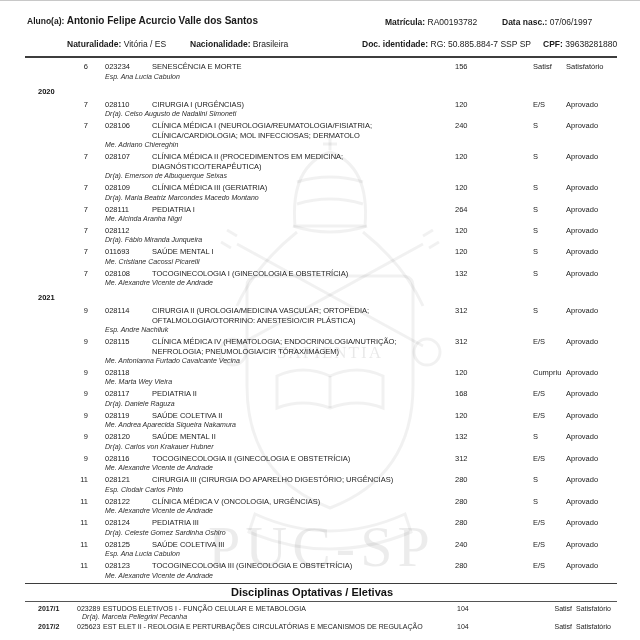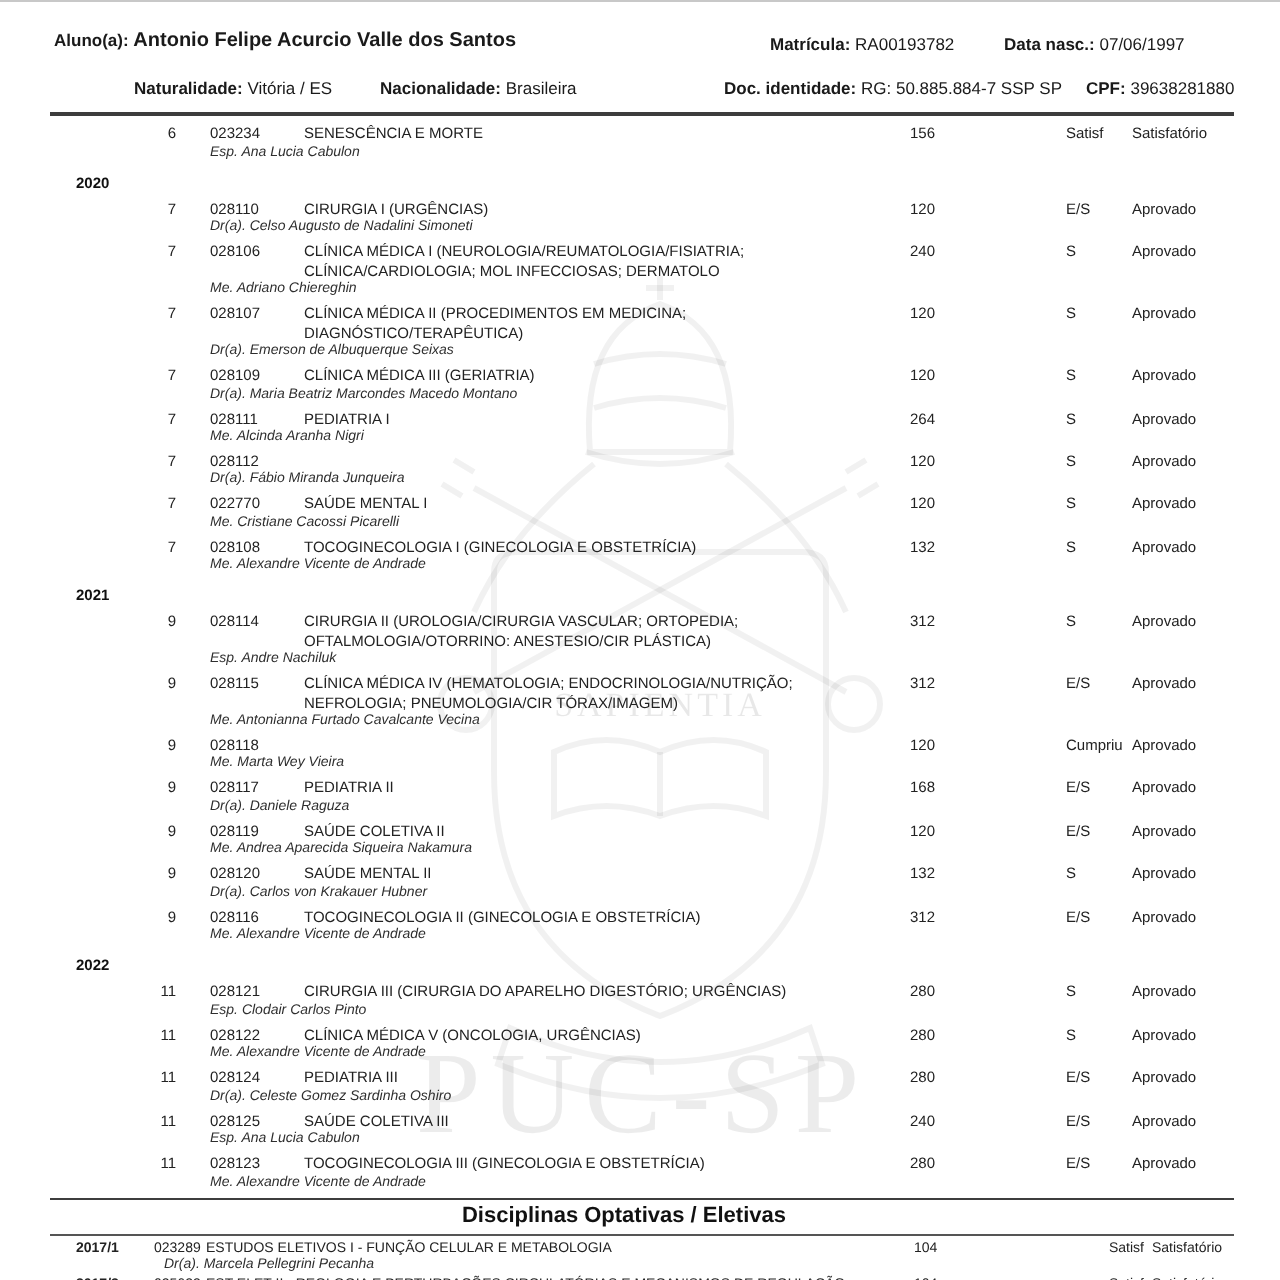--- a/index.html
+++ b/index.html
@@ -171,41 +171,41 @@
         <div class="crow">
           <span class="sem">7</span>
           <span class="code">028112</span>
           <span class="hrs">120</span>
           <span class="grd">S</span>
           <span class="sts">Aprovado</span>
           <span class="tch">Dr(a). Fábio Miranda Junqueira</span>
         </div>
         <div class="crow">
           <span class="sem">7</span>
-          <span class="code">022770</span>
+          <span class="code">011693</span>
           <span class="cname">SAÚDE MENTAL I</span>
           <span class="hrs">120</span>
           <span class="grd">S</span>
           <span class="sts">Aprovado</span>
           <span class="tch">Me. Cristiane Cacossi Picarelli</span>
         </div>
         <div class="crow">
           <span class="sem">7</span>
           <span class="code">028108</span>
           <span class="cname">TOCOGINECOLOGIA I (GINECOLOGIA E OBSTETRÍCIA)</span>
           <span class="hrs">132</span>
           <span class="grd">S</span>
           <span class="sts">Aprovado</span>
           <span class="tch">Me. Alexandre Vicente de Andrade</span>
         </div>
         <div class="yr">2021</div>
         <div class="crow">
           <span class="sem">9</span>
           <span class="code">028114</span>
-          <span class="cname">CIRURGIA II (UROLOGIA/CIRURGIA VASCULAR; ORTOPEDIA; OFTALMOLOGIA/OTORRINO: ANESTESIO/CIR PLÁSTICA)</span>
+          <span class="cname">CIRURGIA II (UROLOGIA/MEDICINA VASCULAR; ORTOPEDIA; OFTALMOLOGIA/OTORRINO: ANESTESIO/CIR PLÁSTICA)</span>
           <span class="hrs">312</span>
           <span class="grd">S</span>
           <span class="sts">Aprovado</span>
           <span class="tch">Esp. Andre Nachiluk</span>
         </div>
         <div class="crow">
           <span class="sem">9</span>
           <span class="code">028115</span>
           <span class="cname">CLÍNICA MÉDICA IV (HEMATOLOGIA; ENDOCRINOLOGIA/NUTRIÇÃO; NEFROLOGIA; PNEUMOLOGIA/CIR TÓRAX/IMAGEM)</span>
           <span class="hrs">312</span>
@@ -250,21 +250,20 @@
         </div>
         <div class="crow">
           <span class="sem">9</span>
           <span class="code">028116</span>
           <span class="cname">TOCOGINECOLOGIA II (GINECOLOGIA E OBSTETRÍCIA)</span>
           <span class="hrs">312</span>
           <span class="grd">E/S</span>
           <span class="sts">Aprovado</span>
           <span class="tch">Me. Alexandre Vicente de Andrade</span>
         </div>
-        <div class="yr">2022</div>
         <div class="crow">
           <span class="sem">11</span>
           <span class="code">028121</span>
           <span class="cname">CIRURGIA III (CIRURGIA DO APARELHO DIGESTÓRIO; URGÊNCIAS)</span>
           <span class="hrs">280</span>
           <span class="grd">S</span>
           <span class="sts">Aprovado</span>
           <span class="tch">Esp. Clodair Carlos Pinto</span>
         </div>
         <div class="crow">

